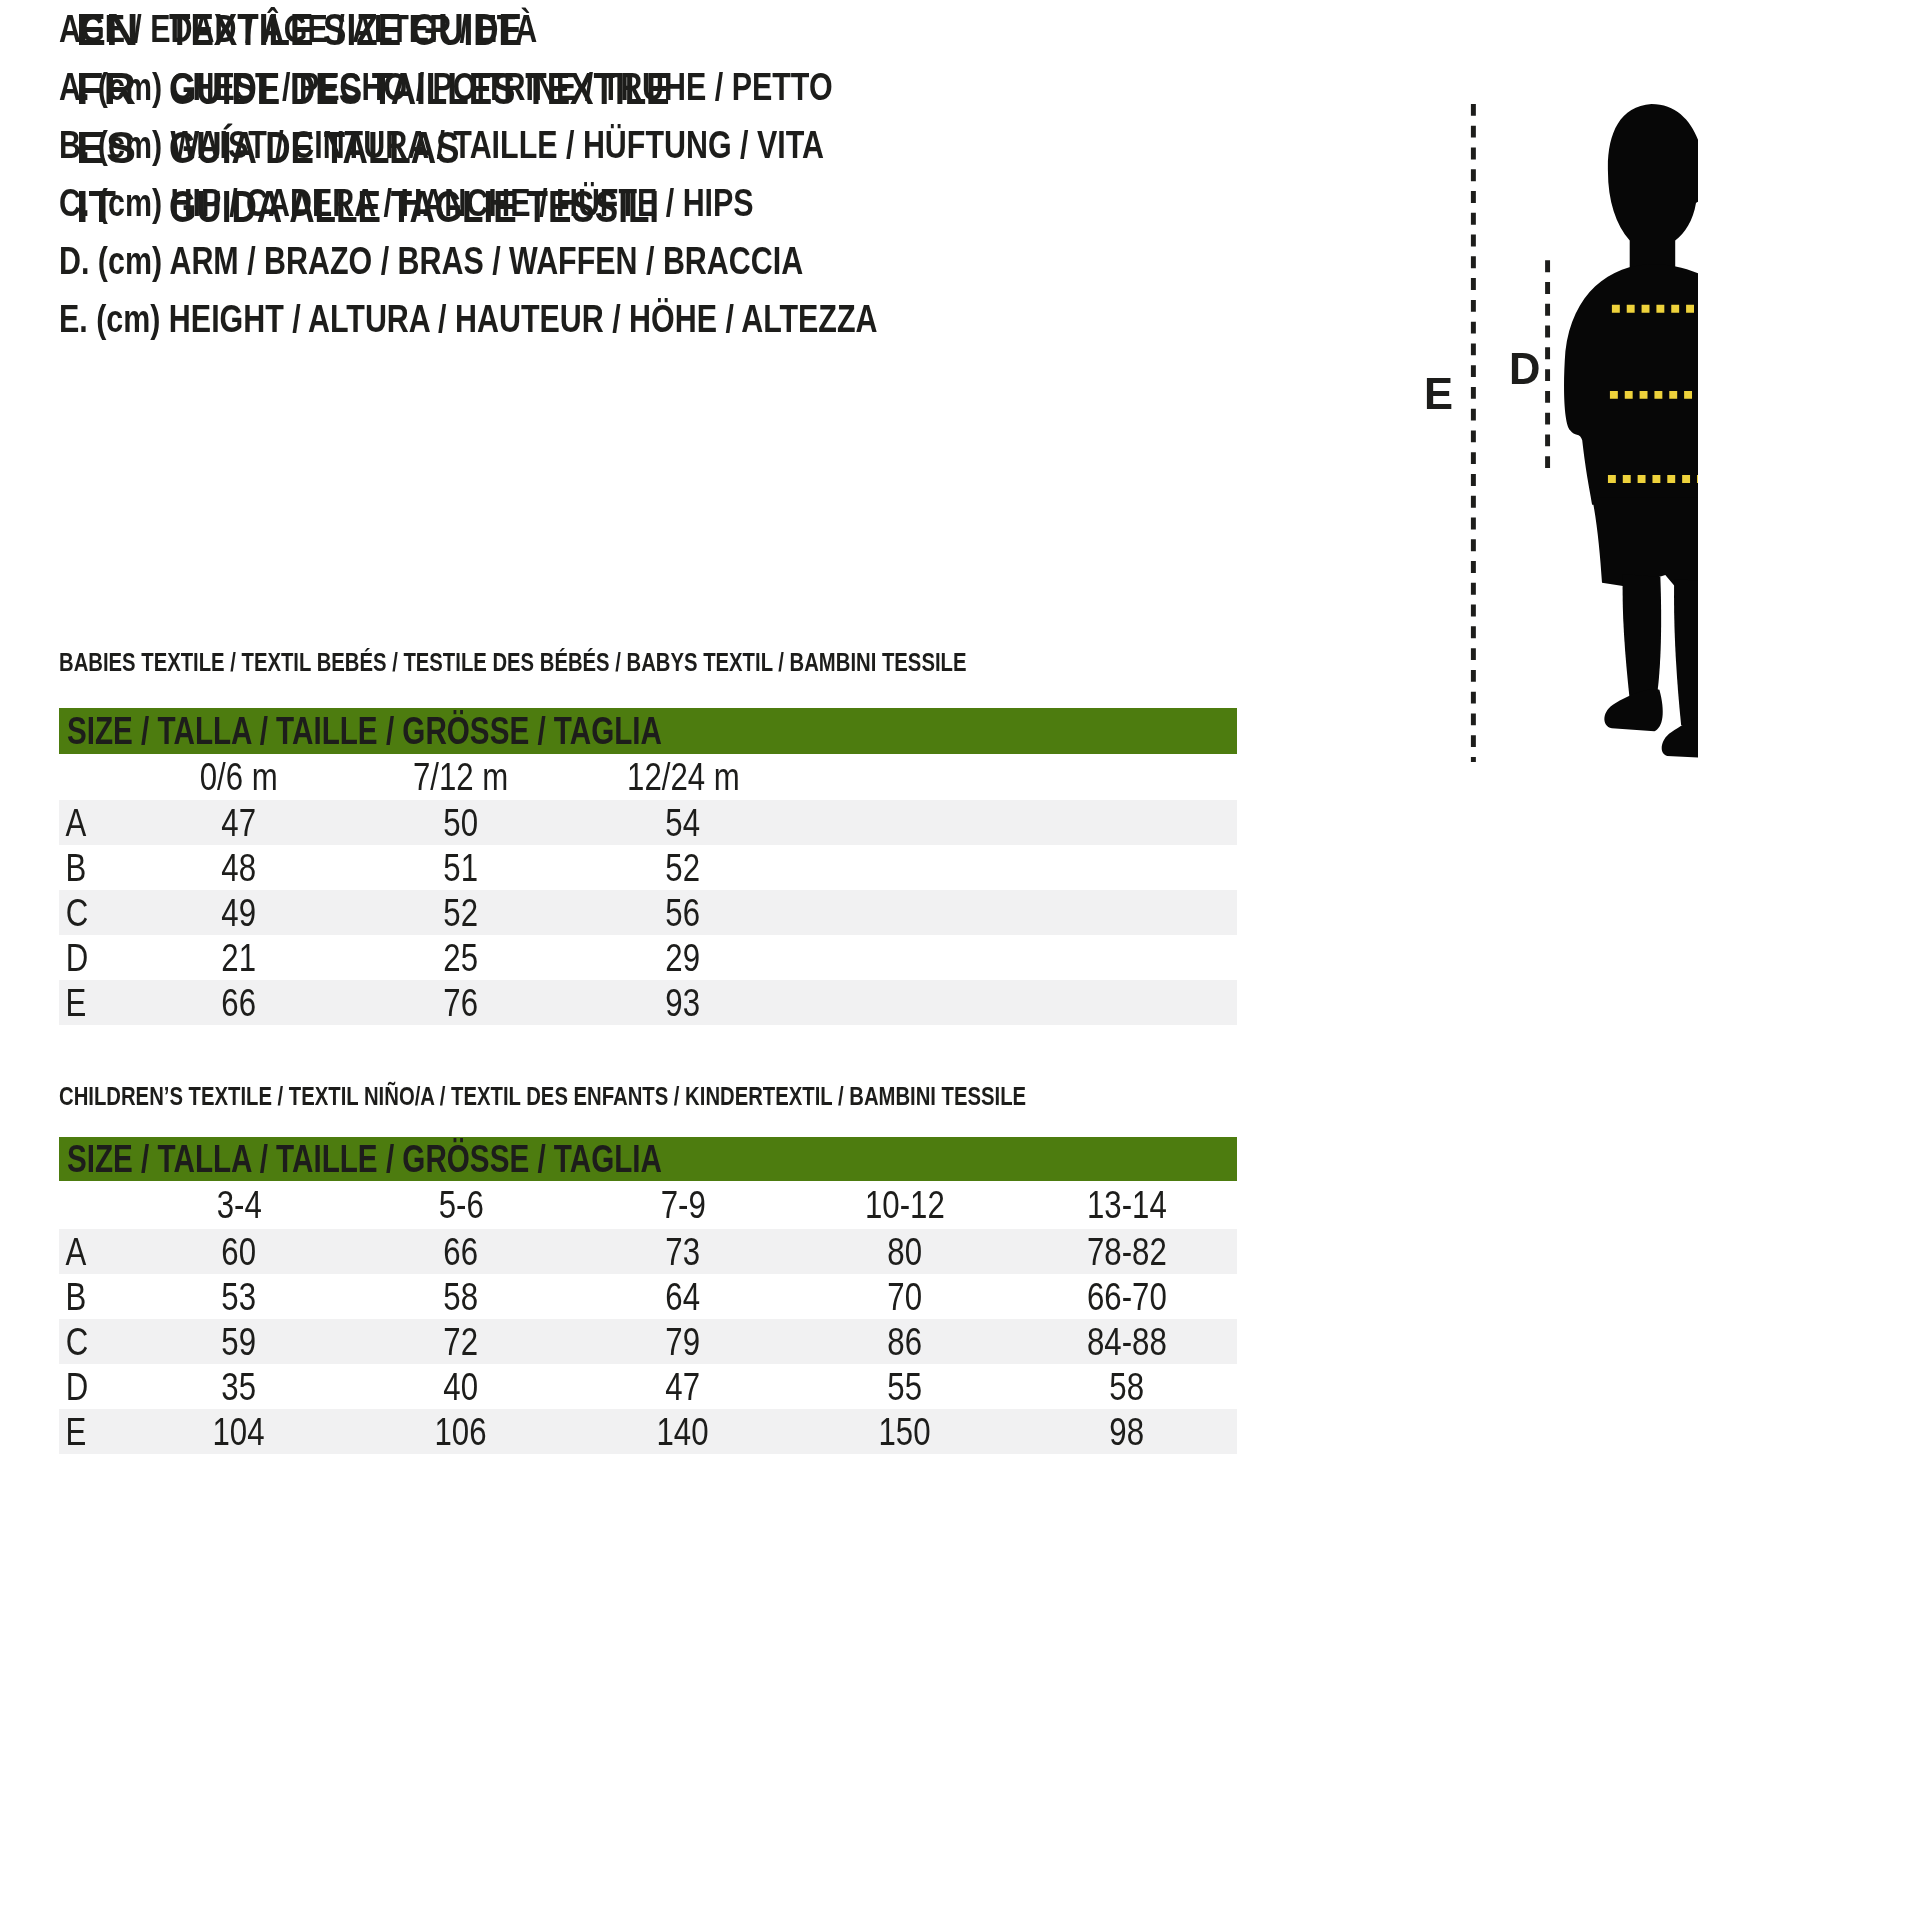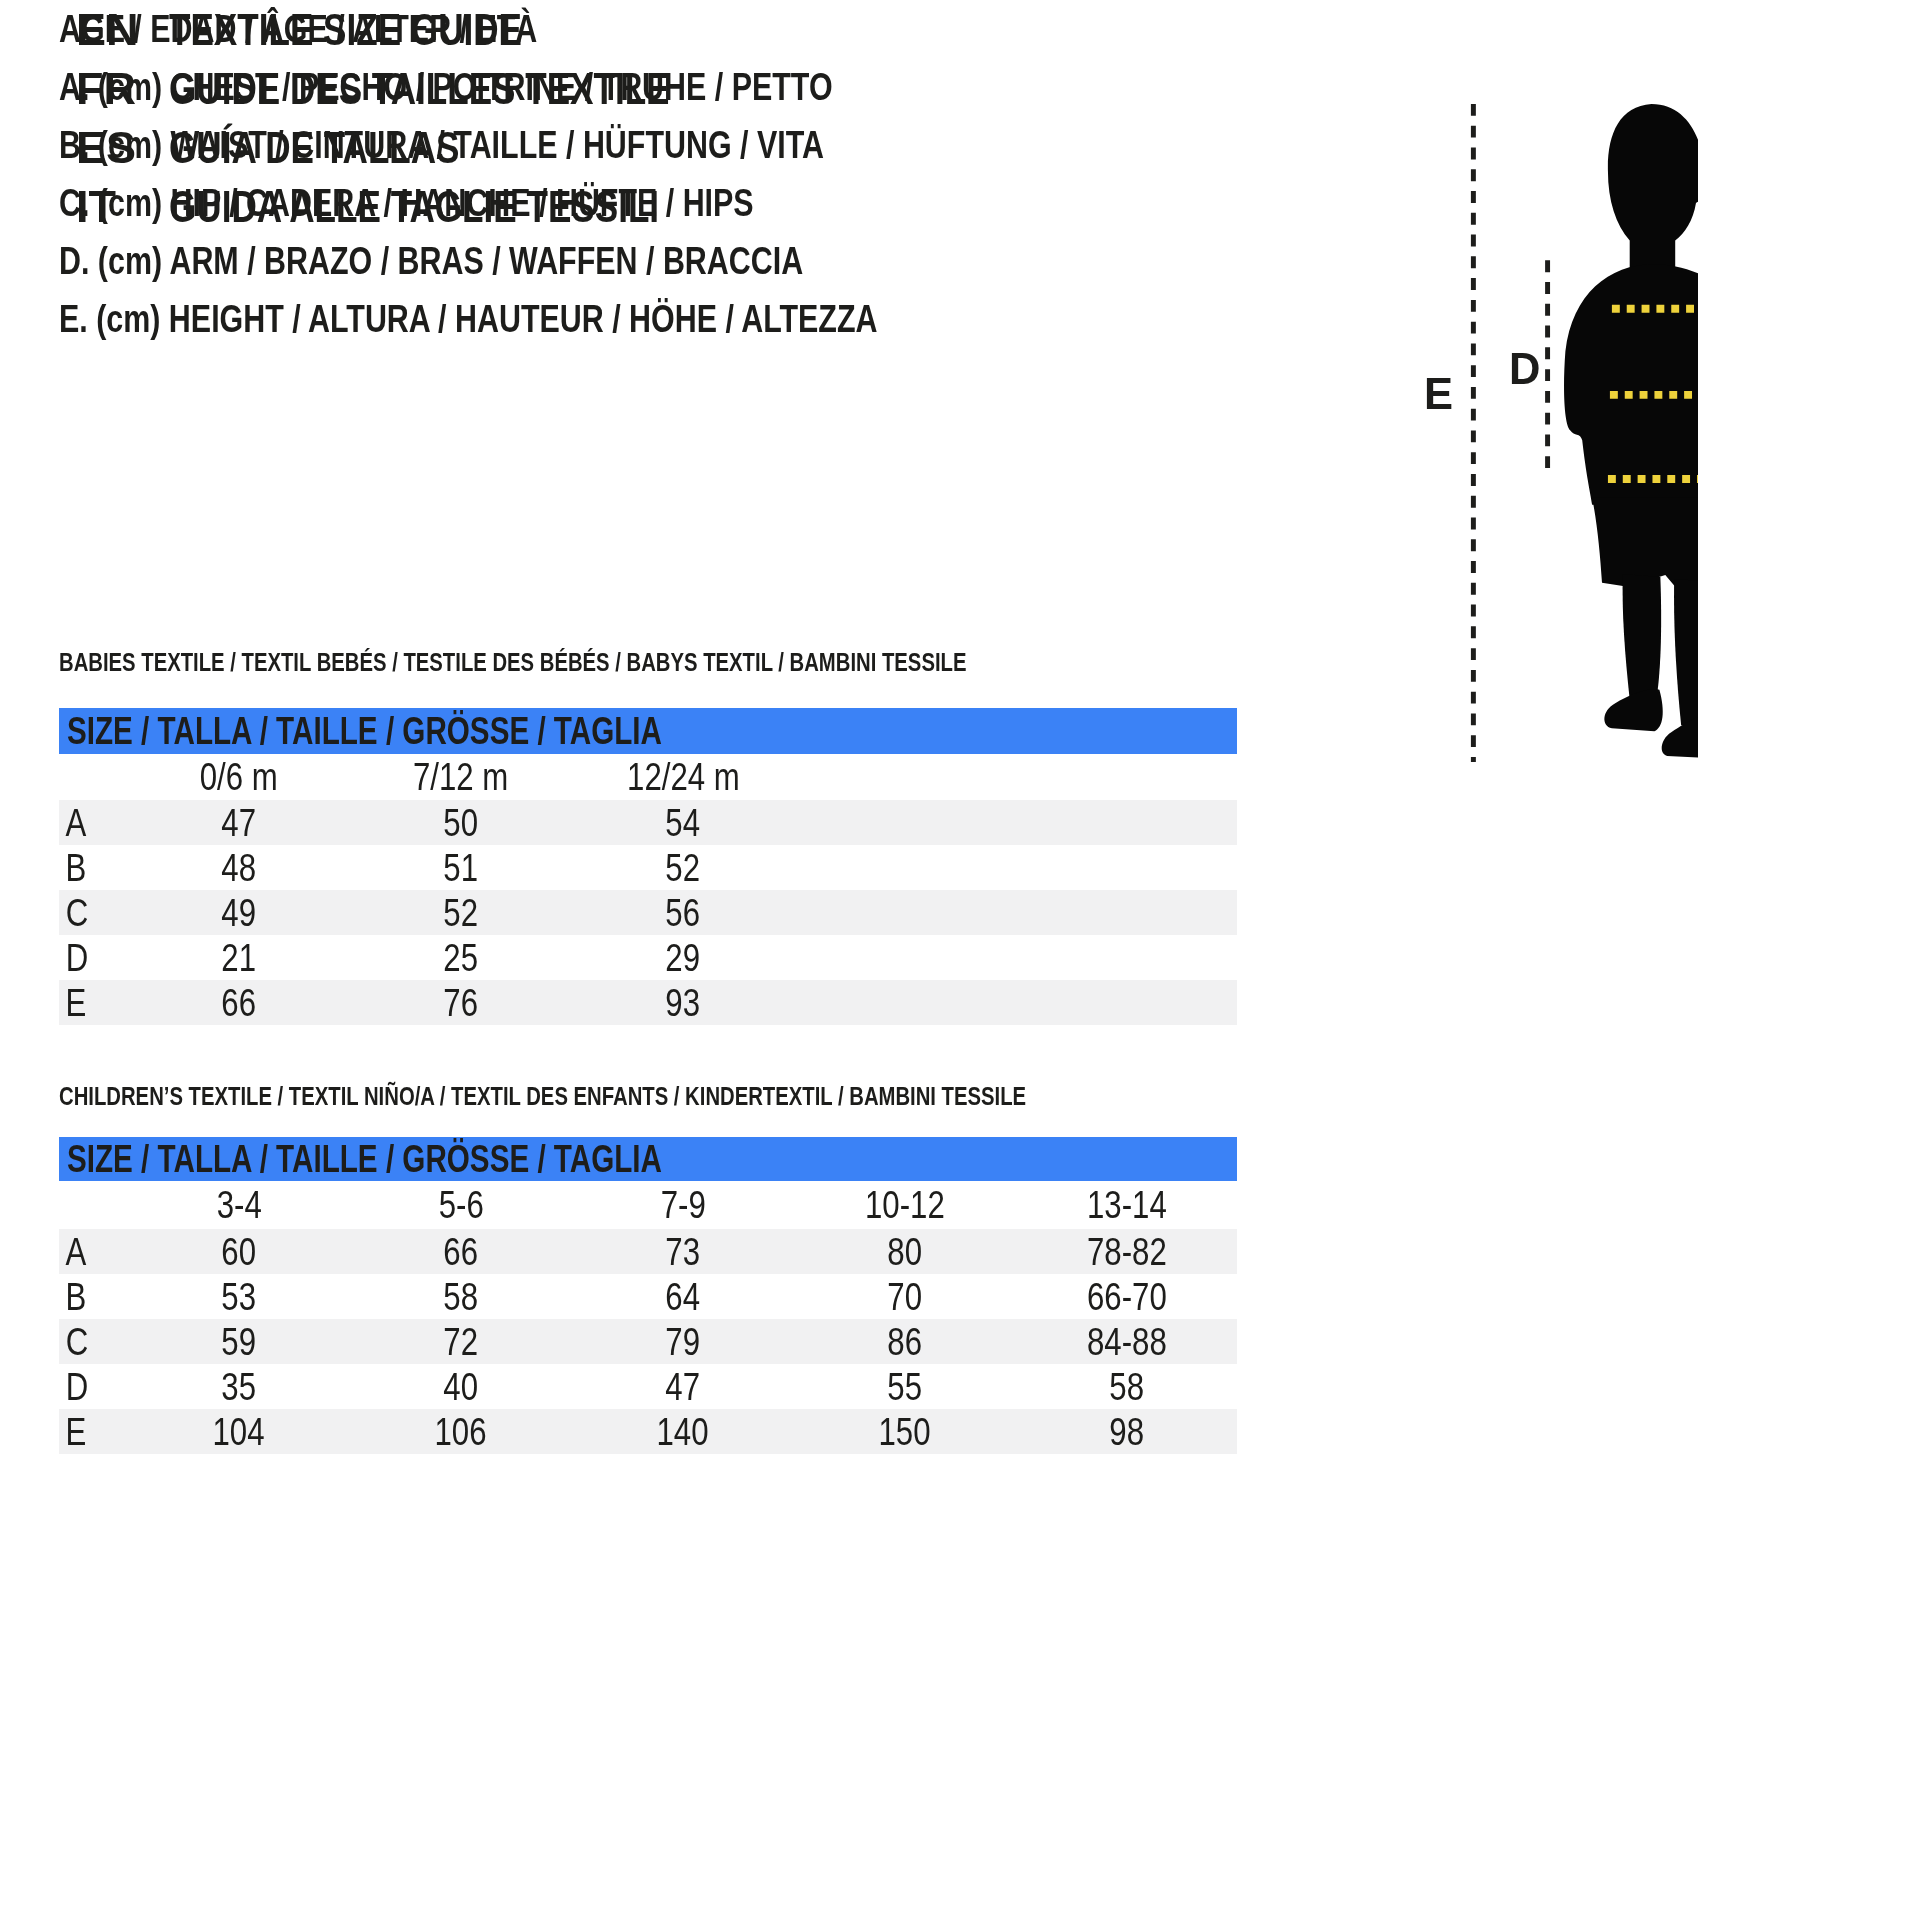--- a/index.html
+++ b/index.html
@@ -8,21 +8,21 @@
   .cx{display:inline-block;transform:scaleX(0.78);transform-origin:0 50%;white-space:nowrap;}
   .cxc{display:inline-block;transform:scaleX(0.80);transform-origin:50% 50%;white-space:nowrap;}
   
   .langs{position:absolute;left:0;top:98;}
   .lang-row{display:grid;grid-template-columns:93px 1fr;height:59px;align-items:center;padding-left:76px;}
   .lang-row .code,.lang-row .ltitle{font-size:45px;font-weight:700;letter-spacing:0;}
   
   .sec-title{position:absolute;left:59px;height:46px;line-height:46px;font-size:26px;font-weight:700;}
   
   .size-table{position:absolute;left:59px;width:1178px;}
-  .bar{height:46px;background:#3b82f6;display:flex;align-items:center;padding-left:8px;box-sizing:border-box;
+  .bar{height:46px;background:#4d7c0f;display:flex;align-items:center;padding-left:8px;box-sizing:border-box;
        font-size:38px;font-weight:700;}
   .tbl-grid{display:grid;grid-template-columns:69px repeat(5,222px);}
   .tbl-grid.cols3{grid-template-columns:69px repeat(3,222px);}
   .col-head{height:46px;}
   .trow{height:45px;}
   .trow.striped{background:#f1f1f2;}
   .cell{display:flex;align-items:center;justify-content:center;font-size:39px;font-weight:400;}
   .cell.letter{justify-content:flex-start;padding-left:4px;}
   .children .col-head{height:48px;}
   

